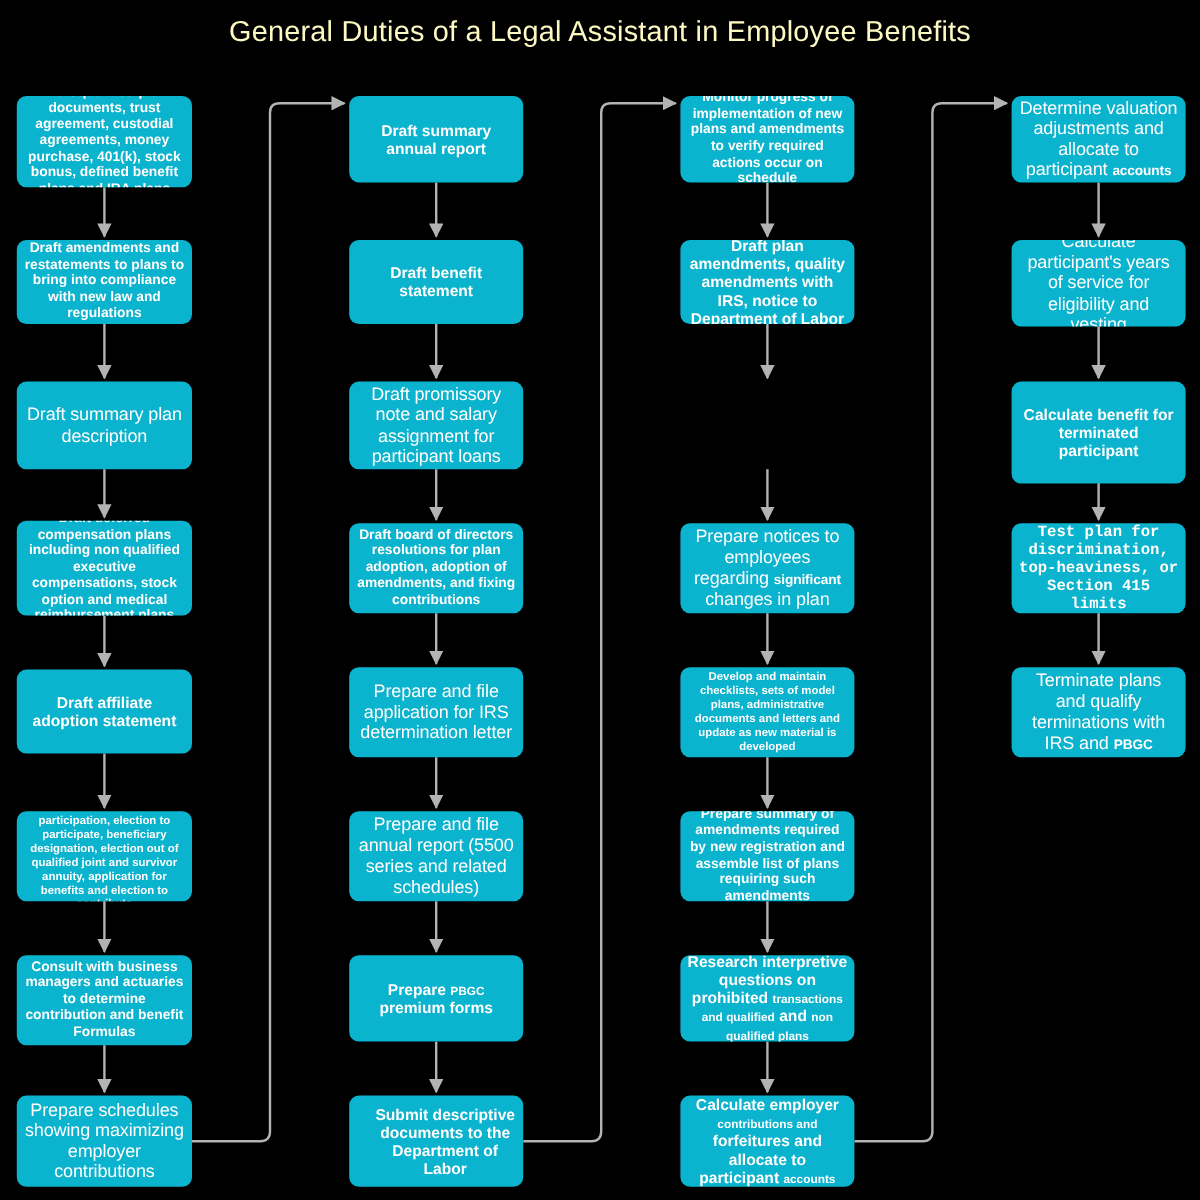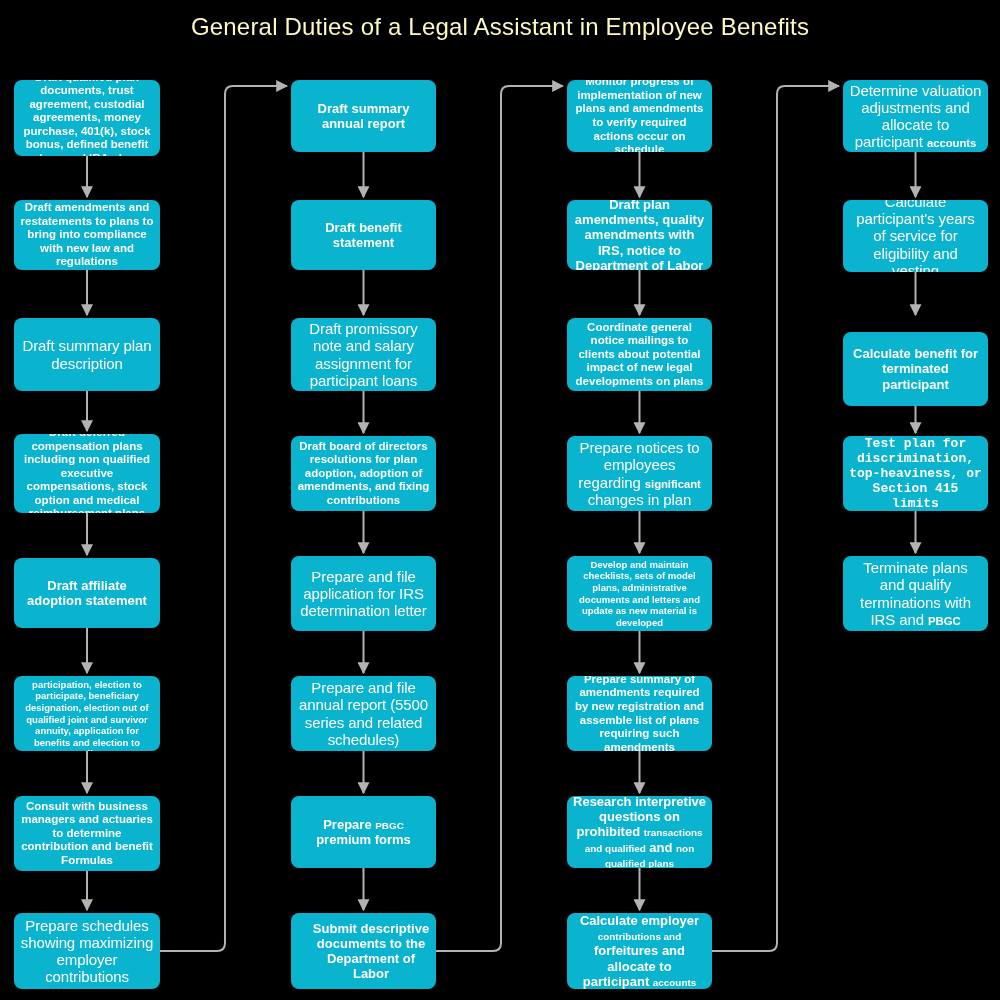--- a/index.html
+++ b/index.html
@@ -161,23 +161,20 @@
     </div>
     <div class="node fs-m" style="left: 291px; top: 913px; width: 145px; height: 76px; padding-left: 21px;">
       <span class="label">Submit descriptive documents to the Department of Labor</span>
     </div>
     <div class="node fs-s" style="left: 567px; top: 80px; width: 145px; height: 72px;">
       <span class="label">Monitor progress of implementation of new plans and amendments to verify required actions occur on schedule</span>
     </div>
     <div class="node fs-m" style="left: 567px; top: 200px; width: 145px; height: 70px;">
       <span class="label">Draft plan amendments, quality amendments with IRS, notice to Department of Labor</span>
     </div>
-    <div class="node fs-s" style="left: 567px; top: 318px; width: 145px; height: 73px;">
-      <span class="label">Coordinate general notice mailings to clients about potential impact of new legal developments on plans</span>
-    </div>
     <div class="node fs-l" style="left: 567px; top: 436px; width: 145px; height: 75px;">
       <span class="label">Prepare notices to employees regarding <span class="sm">significant</span> changes in plan</span>
     </div>
     <div class="node fs-xs" style="left: 567px; top: 556px; width: 145px; height: 75px;">
       <span class="label">Develop and maintain checklists, sets of model plans, administrative documents and letters and update as new material is developed</span>
     </div>
     <div class="node fs-s" style="left: 567px; top: 676px; width: 145px; height: 75px;">
       <span class="label">Prepare summary of amendments required by new registration and assemble list of plans requiring such amendments</span>
     </div>
     <div class="node fs-m" style="left: 567px; top: 796px; width: 145px; height: 72px;">
@@ -185,21 +182,21 @@
     </div>
     <div class="node fs-m" style="left: 567px; top: 913px; width: 145px; height: 76px;">
       <span class="label">Calculate employer <span class="sm">contributions and</span> forfeitures and allocate to participant <span class="sm">accounts</span></span>
     </div>
     <div class="node fs-l" style="left: 843px; top: 80px; width: 145px; height: 72px;">
       <span class="label">Determine valuation adjustments and allocate to participant <span class="sm">accounts</span></span>
     </div>
     <div class="node fs-l" style="left: 843px; top: 200px; width: 145px; height: 72px;">
       <span class="label">Calculate participant's years of service for eligibility and vesting</span>
     </div>
-    <div class="node fs-m" style="left: 843px; top: 332px; width: 145px; height: 74px; text-align: center;">
+    <div class="node fs-m" style="left: 843px; top: 318px; width: 145px; height: 85px; text-align: center;">
       <span class="label">Calculate benefit for terminated participant</span>
     </div>
     <div class="node fs-m" style="left: 843px; top: 436px; width: 145px; height: 75px; font-family: Liberation Mono, monospace;">
       <span class="label">Test plan for discrimination, top-heaviness, or Section 415 limits</span>
     </div>
     <div class="node fs-l" style="left: 843px; top: 556px; width: 145px; height: 75px;">
       <span class="label">Terminate plans and qualify terminations with IRS and <span class="sm">PBGC</span></span>
     </div>
   </div>
 

